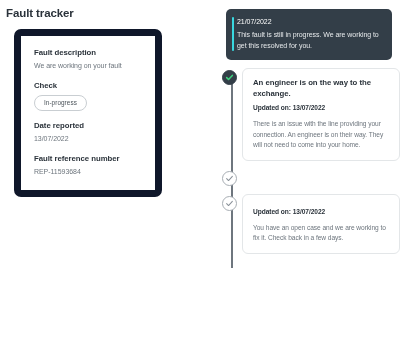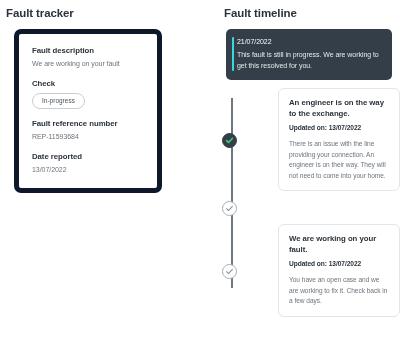--- a/index.html
+++ b/index.html
@@ -48,21 +48,21 @@
   }
   .page-title.right {
     padding-left: 2px;
   }
 
   
   .tracker-card {
     margin: 9px 0 0 14px;
     width: 148px;
     box-sizing: border-box;
-    border: 5px solid #0f172a;
+    border: 7px solid #0f172a;
     border-radius: 7px;
     background: #ffffff;
     padding: 11px 13px 13px 13px;
   }
   .field + .field {
     margin-top: 9px;
   }
   .field-label {
     font-size: 7.8px;
     font-weight: bold;
@@ -139,23 +139,22 @@
   .tl-line {
     position: absolute;
     left: 9px;
     top: 10px;
     width: 1.6px;
     background: #6e767e;
   }
   .tl-item {
     position: relative;
     display: flex;
-    align-items: center;
+    align-items: flex-start;
     margin-bottom: 8px;
-    gap: 36px;
   }
   .tl-item:last-child {
     margin-bottom: 0;
   }
   .tl-marker {
     position: relative;
     z-index: 2;
     flex: 0 0 auto;
     width: 15px;
     height: 15px;
@@ -224,34 +223,33 @@
         <div class="field-label">Fault description</div>
         <div class="field-value">We are working on your fault</div>
       </div>
 
       <div class="field">
         <div class="field-label">Check</div>
         <div class="pill">In-progress</div>
       </div>
 
       <div class="field">
+        <div class="field-label">Date reported</div>
+        <div class="field-value">13/07/2022</div>
+      </div>
+
+      <div class="field">
         <div class="field-label">Fault reference number</div>
         <div class="field-value">REP-11593684</div>
       </div>
 
-      <div class="field">
-        <div class="field-label">Date reported</div>
-        <div class="field-value">13/07/2022</div>
-      </div>
-
     </div>
   </div>
 
   <div class="col-right">
-    <h1 class="page-title right">Fault timeline</h1>
 
     <div class="timeline">
 
       <div class="banner">
         <div class="banner-accent"></div>
         <div class="banner-date">21/07/2022</div>
         <div class="banner-text">This fault is still in progress. We are working to get this resolved for you.</div>
       </div>
 
       <div class="tl-list">
@@ -278,21 +276,20 @@
           </div>
         </div>
 
         <div class="tl-item">
           <div class="tl-marker pending">
             <svg width="9" height="9" viewBox="0 0 12 12" aria-hidden="true">
               <path d="M2.2 6.2 L4.7 8.7 L9.8 3.2" fill="none" stroke="#8a9199" stroke-width="1.4" stroke-linecap="round" stroke-linejoin="round"></path>
             </svg>
           </div>
           <div class="tl-card">
-            <div class="tl-title">We are working on your fault.</div>
             <div class="tl-updated">Updated on: 13/07/2022</div>
             <div class="tl-body">You have an open case and we are working to fix it. Check back in a few days.</div>
           </div>
         </div>
 
       </div>
     </div>
   </div>
 
 </div>

